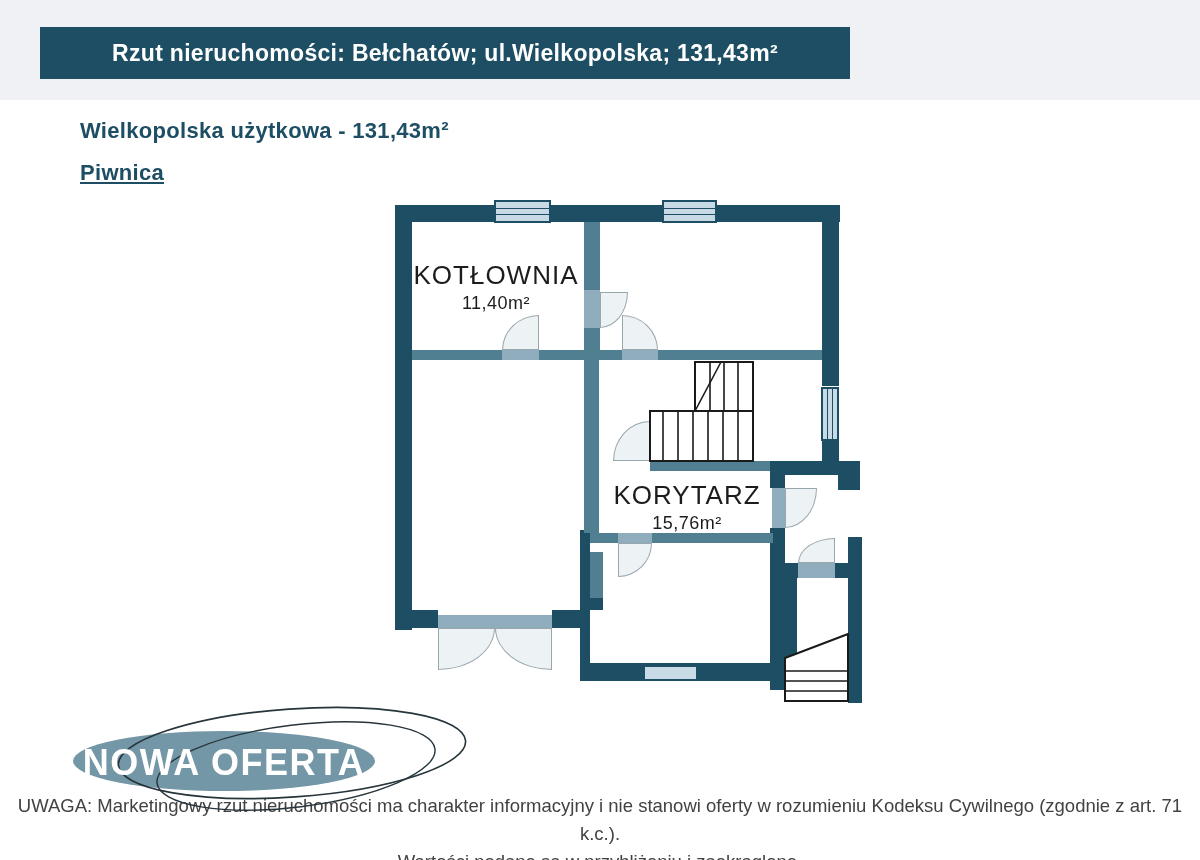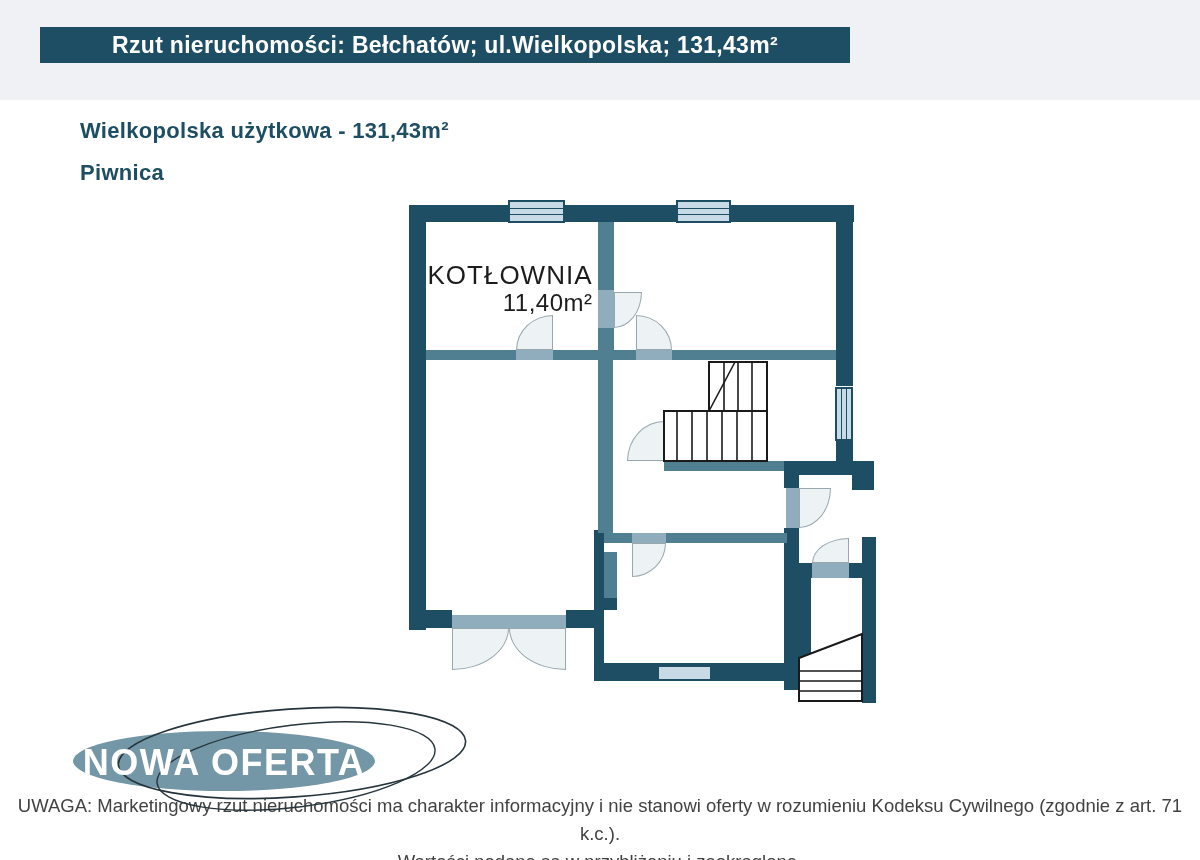--- a/index.html
+++ b/index.html
@@ -5,37 +5,37 @@
   :root{
     --band:#f0f1f5; --header-bar:#1d4e63; --heading-text:#1d4e63;
     --wall-dark:#1d4e63; --wall-inner:#517f92; --door-leaf:#8fadbc;
     --window-fill:#c7dae5; --arc-fill:#edf2f5; --arc-stroke:#98a6ad;
     --stamp-fill:#7397a7; --label-text:#1c1c1c; --footer-text:#424242;
     --stairs-stroke:#1a1a1a;
   }
   *{margin:0;padding:0;box-sizing:border-box;}
   body{width:1200px;height:860px;background:#ffffff;font-family:"Liberation Sans",sans-serif;position:relative;overflow:hidden;}
   .band{position:absolute;left:0;top:0;width:1200px;height:100px;background:var(--band);}
-  .title-bar{position:absolute;left:40px;top:27px;width:810px;height:36px;background:var(--header-bar);display:flex;align-items:center;justify-content:center;}
+  .title-bar{position:absolute;left:40px;top:27px;width:810px;height:52px;background:var(--header-bar);display:flex;align-items:center;justify-content:center;}
   .title-bar span{color:#fff;font-size:23px;font-weight:bold;letter-spacing:.3px;white-space:nowrap;}
   .sub1{position:absolute;left:80px;top:118px;color:var(--heading-text);font-size:22px;font-weight:bold;letter-spacing:.3px;}
-  .sub2{position:absolute;left:80px;top:160px;color:var(--heading-text);font-size:22px;font-weight:bold;letter-spacing:.3px;}
-  .plan{position:absolute;left:409px;top:200px;width:470px;height:505px;}
+  .sub2{position:absolute;left:80px;top:160px;color:var(--heading-text);font-size:22px;font-weight:bold;letter-spacing:.3px;text-decoration:underline;}
+  .plan{position:absolute;left:395px;top:200px;width:470px;height:505px;}
   .w{position:absolute;background:var(--wall-dark);}
   .t{position:absolute;background:var(--wall-inner);}
   .lf{position:absolute;background:var(--door-leaf);}
   .window{position:absolute;border:2px solid var(--wall-dark);
     background:linear-gradient(to bottom,var(--window-fill) 0 30%,var(--wall-dark) 30% 37%,var(--window-fill) 37% 63%,var(--wall-dark) 63% 70%,var(--window-fill) 70% 100%);}
   .window.v{background:linear-gradient(to right,var(--window-fill) 0 30%,var(--wall-dark) 30% 37%,var(--window-fill) 37% 63%,var(--wall-dark) 63% 70%,var(--window-fill) 70% 100%);}
   .arc{position:absolute;background:var(--arc-fill);border:1.5px solid var(--arc-stroke);}
   .tl{border-radius:100% 0 0 0}.tr{border-radius:0 100% 0 0}.br{border-radius:0 0 100% 0}.bl{border-radius:0 0 0 100%}
   .stairs-svg{position:absolute;left:0;top:0;pointer-events:none;}
   .room-label{position:absolute;text-align:center;transform:translateX(-50%);color:var(--label-text);white-space:nowrap;}
   .room-label .nm{font-size:26px;letter-spacing:1px;line-height:30px;}
-  .room-label .ar{font-size:24px;letter-spacing:.5px;line-height:26px;text-align:right;}
+  .room-label .ar{font-size:18px;letter-spacing:.5px;line-height:26px;}
   .footer{position:absolute;left:0;top:792px;width:1200px;text-align:center;color:var(--footer-text);font-size:18.5px;line-height:28px;}
   .stamp{position:absolute;left:65px;top:700px;}
 </style>
 </head>
 <body>
 
 <div class="band"></div>
 
 <div class="title-bar">
   <span>Rzut nieruchomości: Bełchatów; ul.Wielkopolska; 131,43m²</span>
@@ -113,20 +113,24 @@
       <line x1="390" y1="471" x2="453" y2="471" stroke-width="1.6"></line>
       <line x1="390" y1="481" x2="453" y2="481" stroke-width="1.6"></line>
       <line x1="390" y1="491" x2="453" y2="491" stroke-width="1.6"></line>
     </g>
   </svg>
 
   <div class="room-label" style="left:101px;top:60px">
     <div class="nm">KOTŁOWNIA</div>
     <div class="ar">11,40m²</div>
   </div>
+  <div class="room-label" style="left:292px;top:280px">
+    <div class="nm">KORYTARZ</div>
+    <div class="ar">15,76m²</div>
+  </div>
 </div>
 
 <div class="footer">
   <div>UWAGA: Marketingowy rzut nieruchomości ma charakter informacyjny i nie stanowi oferty w rozumieniu Kodeksu Cywilnego (zgodnie z art. 71 k.c.).</div>
   <div>Wartości podane są w przybliżeniu i zaokrąglone.</div>
 </div>
 
 <svg class="stamp" width="405" height="125" viewBox="0 0 405 125">
   <ellipse cx="159" cy="61" rx="151" ry="30" fill="#7397a7"></ellipse>
   <ellipse cx="227" cy="53" rx="174" ry="44" fill="none" stroke="#26343b" stroke-width="1.6" transform="rotate(-4 227 53)"></ellipse>

